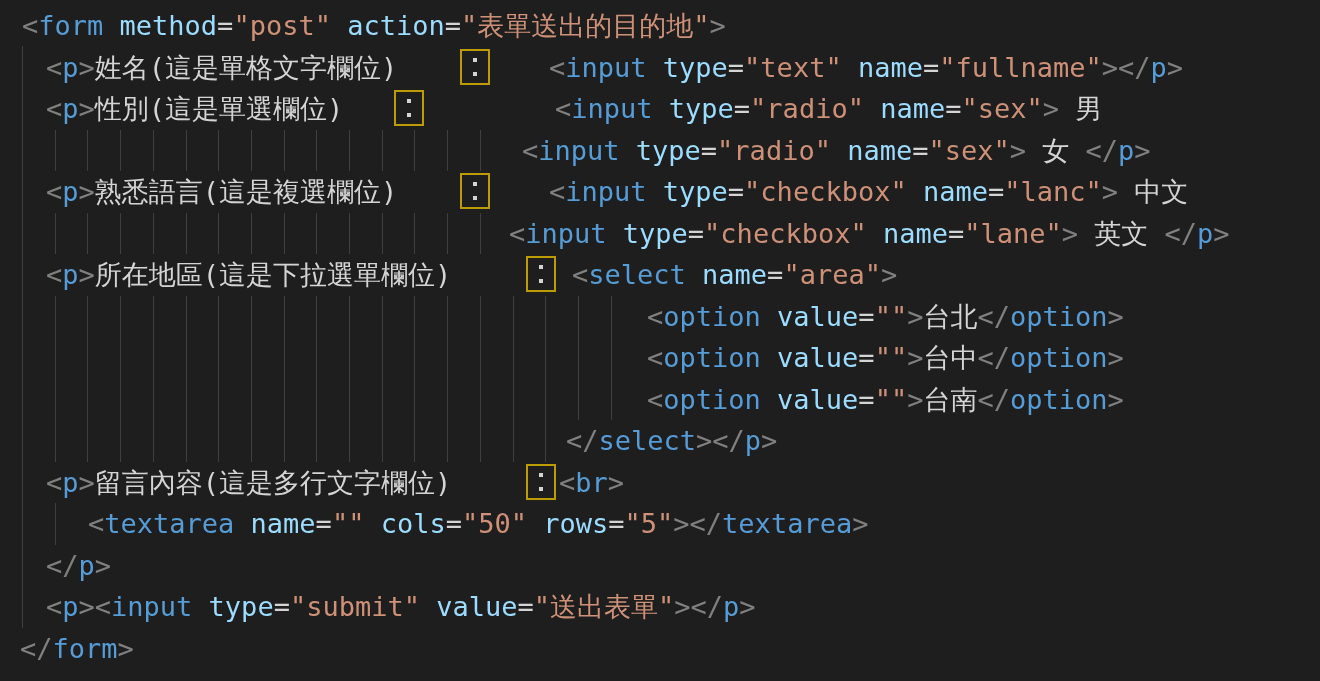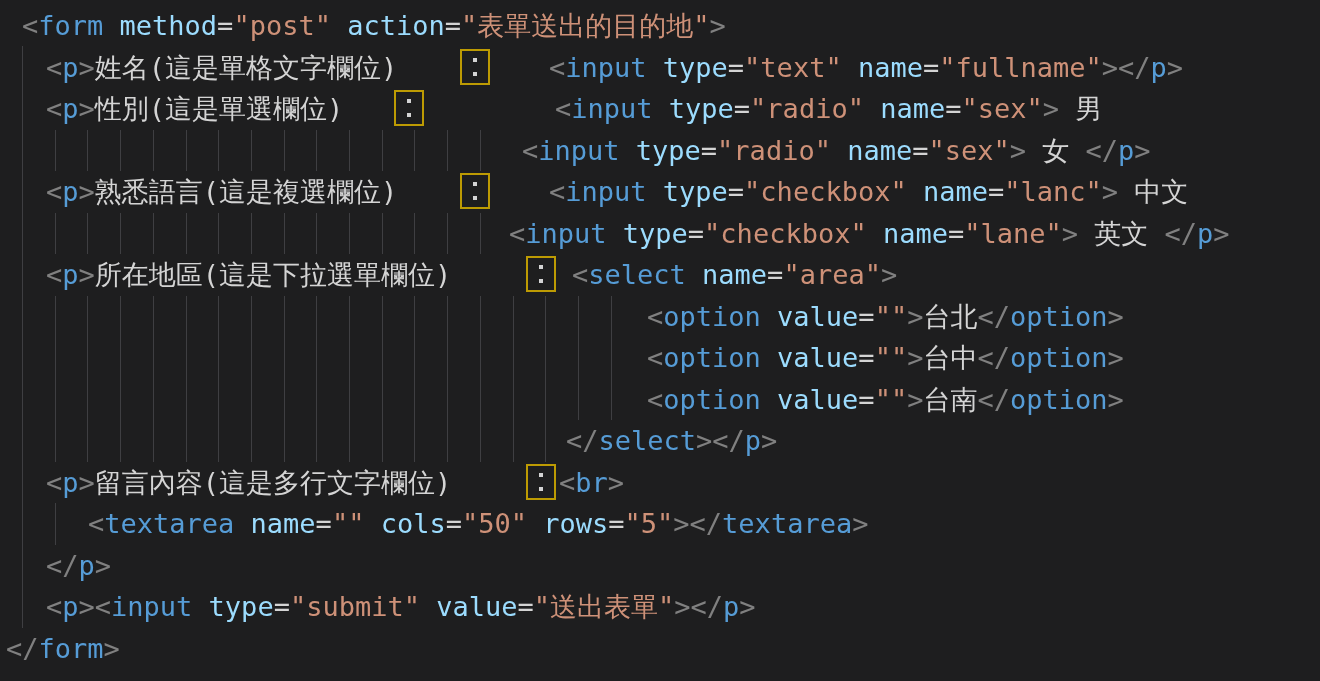--- a/index.html
+++ b/index.html
@@ -54,14 +54,14 @@
     <div class="code-row" style="top: 212.5px;"><span class="indent-guide" style="left: 22px;"></span><span class="indent-guide" style="left: 54.7px;"></span><span class="indent-guide" style="left: 87.4px;"></span><span class="indent-guide" style="left: 120.1px;"></span><span class="indent-guide" style="left: 152.8px;"></span><span class="indent-guide" style="left: 185.5px;"></span><span class="indent-guide" style="left: 218.2px;"></span><span class="indent-guide" style="left: 250.9px;"></span><span class="indent-guide" style="left: 283.6px;"></span><span class="indent-guide" style="left: 316.3px;"></span><span class="indent-guide" style="left: 349px;"></span><span class="indent-guide" style="left: 381.7px;"></span><span class="indent-guide" style="left: 414.4px;"></span><span class="indent-guide" style="left: 447.1px;"></span><span class="indent-guide" style="left: 479.8px;"></span><span class="seg" style="left: 509px;"><span class="tk-punc">&lt;</span><span class="tk-tag">input</span><span class="tk-plain"> </span><span class="tk-attr">type</span><span class="tk-eq">=</span><span class="tk-str">"checkbox"</span><span class="tk-plain"> </span><span class="tk-attr">name</span><span class="tk-eq">=</span><span class="tk-str">"lane"</span><span class="tk-punc">&gt;</span><span class="tk-plain"> 英文 </span><span class="tk-punc">&lt;/</span><span class="tk-tag">p</span><span class="tk-punc">&gt;</span></span></div>
     <div class="code-row" style="top: 254px;"><span class="ubox" title="：" style="left: 526px;"></span><span class="seg" style="left: 46px;"><span class="tk-punc">&lt;</span><span class="tk-tag">p</span><span class="tk-punc">&gt;</span><span class="tk-plain">所在地區(這是下拉選單欄位)</span></span><span class="seg" style="left: 572px;"><span class="tk-punc">&lt;</span><span class="tk-tag">select</span><span class="tk-plain"> </span><span class="tk-attr">name</span><span class="tk-eq">=</span><span class="tk-str">"area"</span><span class="tk-punc">&gt;</span></span></div>
     <div class="code-row" style="top: 295.5px;"><span class="indent-guide" style="left: 22px;"></span><span class="indent-guide" style="left: 54.7px;"></span><span class="indent-guide" style="left: 87.4px;"></span><span class="indent-guide" style="left: 120.1px;"></span><span class="indent-guide" style="left: 152.8px;"></span><span class="indent-guide" style="left: 185.5px;"></span><span class="indent-guide" style="left: 218.2px;"></span><span class="indent-guide" style="left: 250.9px;"></span><span class="indent-guide" style="left: 283.6px;"></span><span class="indent-guide" style="left: 316.3px;"></span><span class="indent-guide" style="left: 349px;"></span><span class="indent-guide" style="left: 381.7px;"></span><span class="indent-guide" style="left: 414.4px;"></span><span class="indent-guide" style="left: 447.1px;"></span><span class="indent-guide" style="left: 479.8px;"></span><span class="indent-guide" style="left: 512.5px;"></span><span class="indent-guide" style="left: 545.2px;"></span><span class="indent-guide" style="left: 577.9px;"></span><span class="indent-guide" style="left: 610.6px;"></span><span class="seg" style="left: 647px;"><span class="tk-punc">&lt;</span><span class="tk-tag">option</span><span class="tk-plain"> </span><span class="tk-attr">value</span><span class="tk-eq">=</span><span class="tk-str">""</span><span class="tk-punc">&gt;</span><span class="tk-plain">台北</span><span class="tk-punc">&lt;/</span><span class="tk-tag">option</span><span class="tk-punc">&gt;</span></span></div>
     <div class="code-row" style="top: 337px;"><span class="indent-guide" style="left: 22px;"></span><span class="indent-guide" style="left: 54.7px;"></span><span class="indent-guide" style="left: 87.4px;"></span><span class="indent-guide" style="left: 120.1px;"></span><span class="indent-guide" style="left: 152.8px;"></span><span class="indent-guide" style="left: 185.5px;"></span><span class="indent-guide" style="left: 218.2px;"></span><span class="indent-guide" style="left: 250.9px;"></span><span class="indent-guide" style="left: 283.6px;"></span><span class="indent-guide" style="left: 316.3px;"></span><span class="indent-guide" style="left: 349px;"></span><span class="indent-guide" style="left: 381.7px;"></span><span class="indent-guide" style="left: 414.4px;"></span><span class="indent-guide" style="left: 447.1px;"></span><span class="indent-guide" style="left: 479.8px;"></span><span class="indent-guide" style="left: 512.5px;"></span><span class="indent-guide" style="left: 545.2px;"></span><span class="indent-guide" style="left: 577.9px;"></span><span class="indent-guide" style="left: 610.6px;"></span><span class="seg" style="left: 647px;"><span class="tk-punc">&lt;</span><span class="tk-tag">option</span><span class="tk-plain"> </span><span class="tk-attr">value</span><span class="tk-eq">=</span><span class="tk-str">""</span><span class="tk-punc">&gt;</span><span class="tk-plain">台中</span><span class="tk-punc">&lt;/</span><span class="tk-tag">option</span><span class="tk-punc">&gt;</span></span></div>
     <div class="code-row" style="top: 378.5px;"><span class="indent-guide" style="left: 22px;"></span><span class="indent-guide" style="left: 54.7px;"></span><span class="indent-guide" style="left: 87.4px;"></span><span class="indent-guide" style="left: 120.1px;"></span><span class="indent-guide" style="left: 152.8px;"></span><span class="indent-guide" style="left: 185.5px;"></span><span class="indent-guide" style="left: 218.2px;"></span><span class="indent-guide" style="left: 250.9px;"></span><span class="indent-guide" style="left: 283.6px;"></span><span class="indent-guide" style="left: 316.3px;"></span><span class="indent-guide" style="left: 349px;"></span><span class="indent-guide" style="left: 381.7px;"></span><span class="indent-guide" style="left: 414.4px;"></span><span class="indent-guide" style="left: 447.1px;"></span><span class="indent-guide" style="left: 479.8px;"></span><span class="indent-guide" style="left: 512.5px;"></span><span class="indent-guide" style="left: 545.2px;"></span><span class="indent-guide" style="left: 577.9px;"></span><span class="indent-guide" style="left: 610.6px;"></span><span class="seg" style="left: 647px;"><span class="tk-punc">&lt;</span><span class="tk-tag">option</span><span class="tk-plain"> </span><span class="tk-attr">value</span><span class="tk-eq">=</span><span class="tk-str">""</span><span class="tk-punc">&gt;</span><span class="tk-plain">台南</span><span class="tk-punc">&lt;/</span><span class="tk-tag">option</span><span class="tk-punc">&gt;</span></span></div>
     <div class="code-row" style="top: 420px;"><span class="indent-guide" style="left: 22px;"></span><span class="indent-guide" style="left: 54.7px;"></span><span class="indent-guide" style="left: 87.4px;"></span><span class="indent-guide" style="left: 120.1px;"></span><span class="indent-guide" style="left: 152.8px;"></span><span class="indent-guide" style="left: 185.5px;"></span><span class="indent-guide" style="left: 218.2px;"></span><span class="indent-guide" style="left: 250.9px;"></span><span class="indent-guide" style="left: 283.6px;"></span><span class="indent-guide" style="left: 316.3px;"></span><span class="indent-guide" style="left: 349px;"></span><span class="indent-guide" style="left: 381.7px;"></span><span class="indent-guide" style="left: 414.4px;"></span><span class="indent-guide" style="left: 447.1px;"></span><span class="indent-guide" style="left: 479.8px;"></span><span class="indent-guide" style="left: 512.5px;"></span><span class="indent-guide" style="left: 545.2px;"></span><span class="seg" style="left: 566px;"><span class="tk-punc">&lt;/</span><span class="tk-tag">select</span><span class="tk-punc">&gt;</span><span class="tk-punc">&lt;/</span><span class="tk-tag">p</span><span class="tk-punc">&gt;</span></span></div>
     <div class="code-row" style="top: 461.5px;"><span class="ubox" title="：" style="left: 526px;"></span><span class="seg" style="left: 46px;"><span class="tk-punc">&lt;</span><span class="tk-tag">p</span><span class="tk-punc">&gt;</span><span class="tk-plain">留言內容(這是多行文字欄位)</span></span><span class="seg" style="left: 559px;"><span class="tk-punc">&lt;</span><span class="tk-tag">br</span><span class="tk-punc">&gt;</span></span></div>
     <div class="code-row" style="top: 503px;"><span class="indent-guide" style="left: 55px;"></span><span class="seg" style="left: 88px;"><span class="tk-punc">&lt;</span><span class="tk-tag">textarea</span><span class="tk-plain"> </span><span class="tk-attr">name</span><span class="tk-eq">=</span><span class="tk-str">""</span><span class="tk-plain"> </span><span class="tk-attr">cols</span><span class="tk-eq">=</span><span class="tk-str">"50"</span><span class="tk-plain"> </span><span class="tk-attr">rows</span><span class="tk-eq">=</span><span class="tk-str">"5"</span><span class="tk-punc">&gt;</span><span class="tk-punc">&lt;/</span><span class="tk-tag">textarea</span><span class="tk-punc">&gt;</span></span></div>
     <div class="code-row" style="top: 544.5px;"><span class="seg" style="left: 46px;"><span class="tk-punc">&lt;/</span><span class="tk-tag">p</span><span class="tk-punc">&gt;</span></span></div>
     <div class="code-row" style="top: 586px;"><span class="seg" style="left: 46px;"><span class="tk-punc">&lt;</span><span class="tk-tag">p</span><span class="tk-punc">&gt;</span><span class="tk-punc">&lt;</span><span class="tk-tag">input</span><span class="tk-plain"> </span><span class="tk-attr">type</span><span class="tk-eq">=</span><span class="tk-str">"submit"</span><span class="tk-plain"> </span><span class="tk-attr">value</span><span class="tk-eq">=</span><span class="tk-str">"送出表單"</span><span class="tk-punc">&gt;</span><span class="tk-punc">&lt;/</span><span class="tk-tag">p</span><span class="tk-punc">&gt;</span></span></div>
-    <div class="code-row" style="top: 627.5px;"><span class="seg" style="left: 6px;"><span class="tk-punc">&lt;/</span><span class="tk-tag">form</span><span class="tk-punc">&gt;</span></span></div>
+    <div class="code-row" style="top: 627.5px;"><span class="seg" style="left: 20px;"><span class="tk-punc">&lt;/</span><span class="tk-tag">form</span><span class="tk-punc">&gt;</span></span></div>
   </div>
 
 </body></html>

